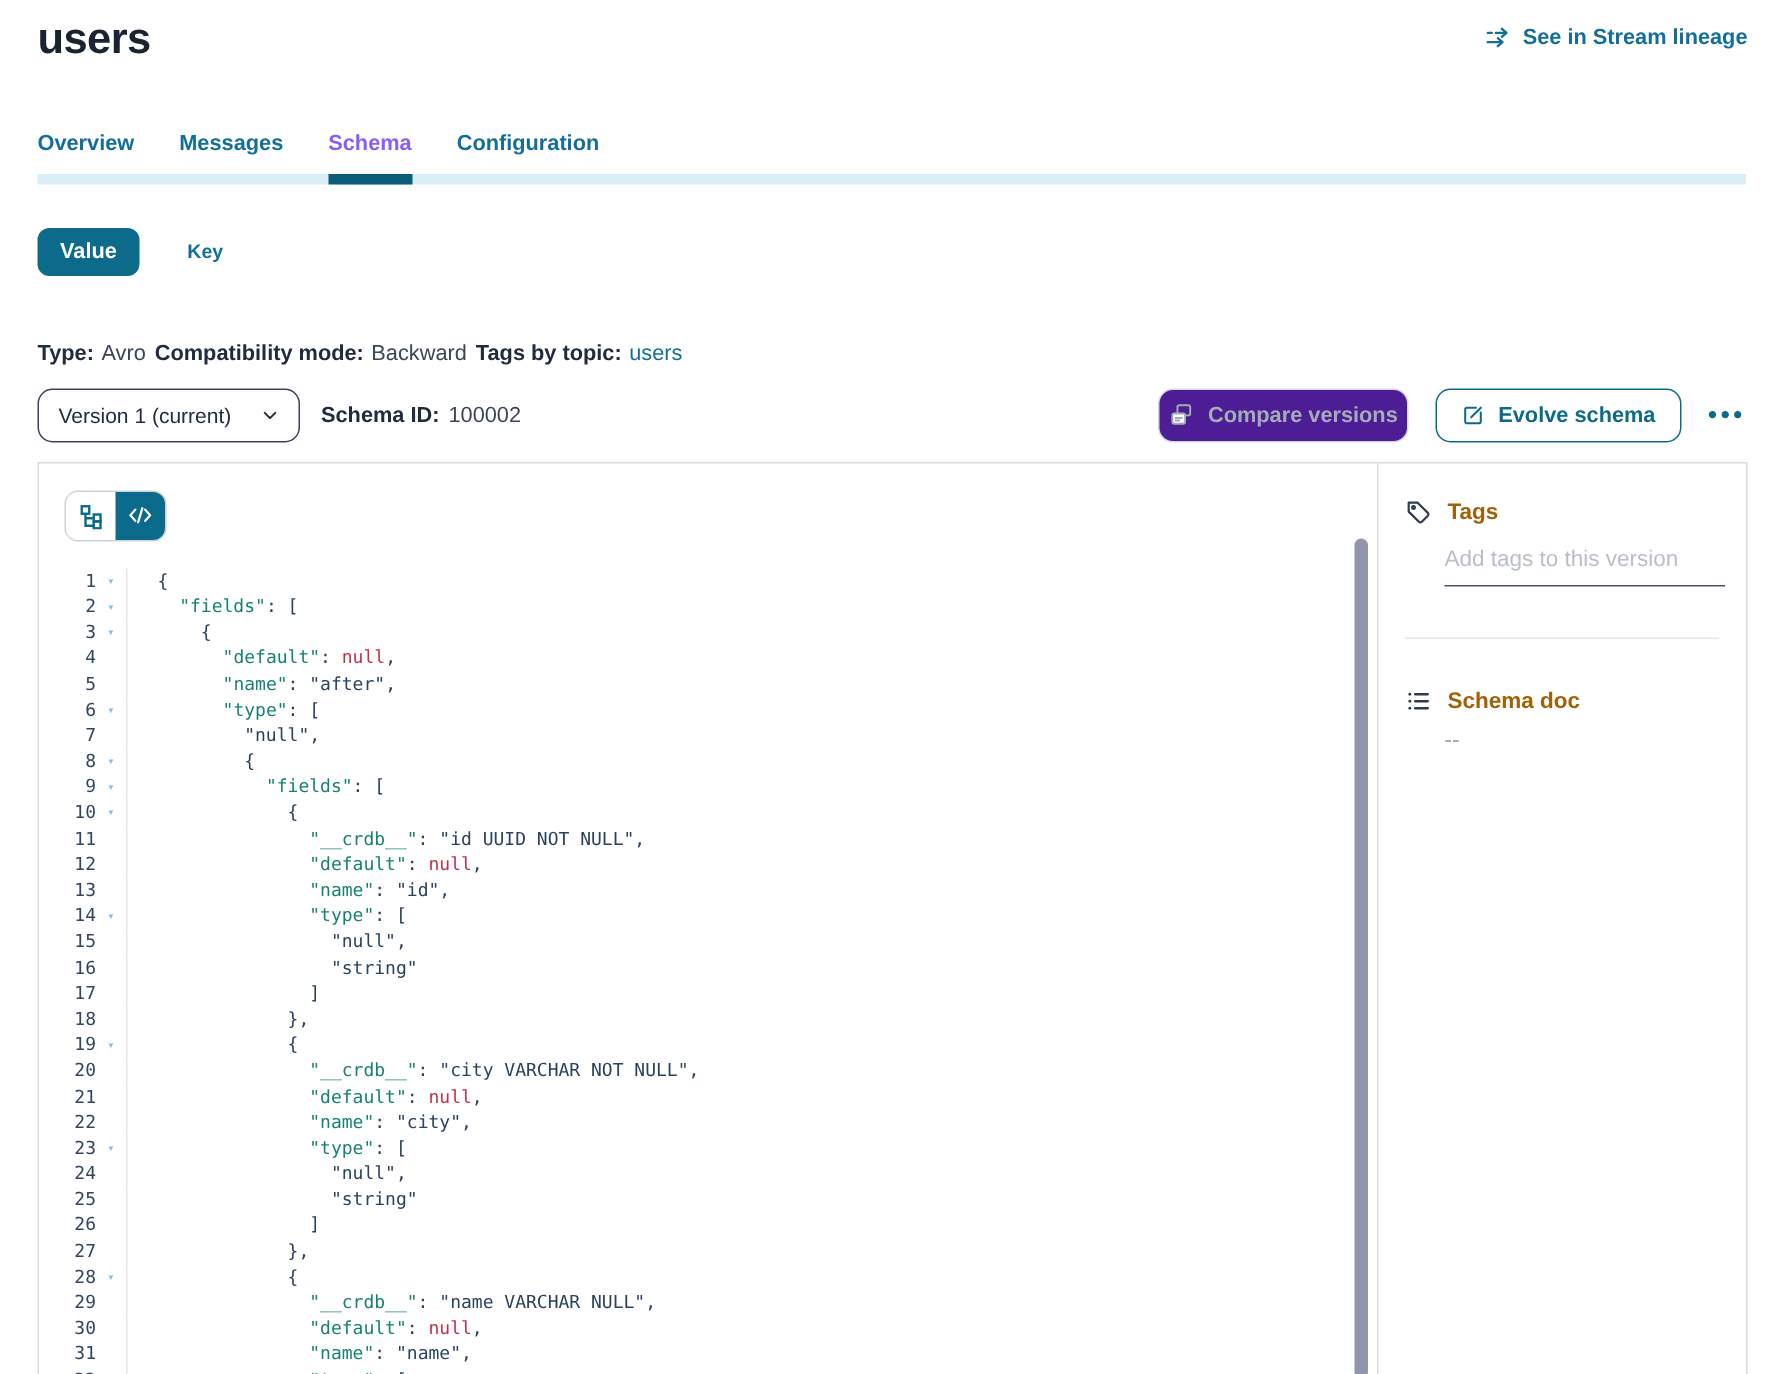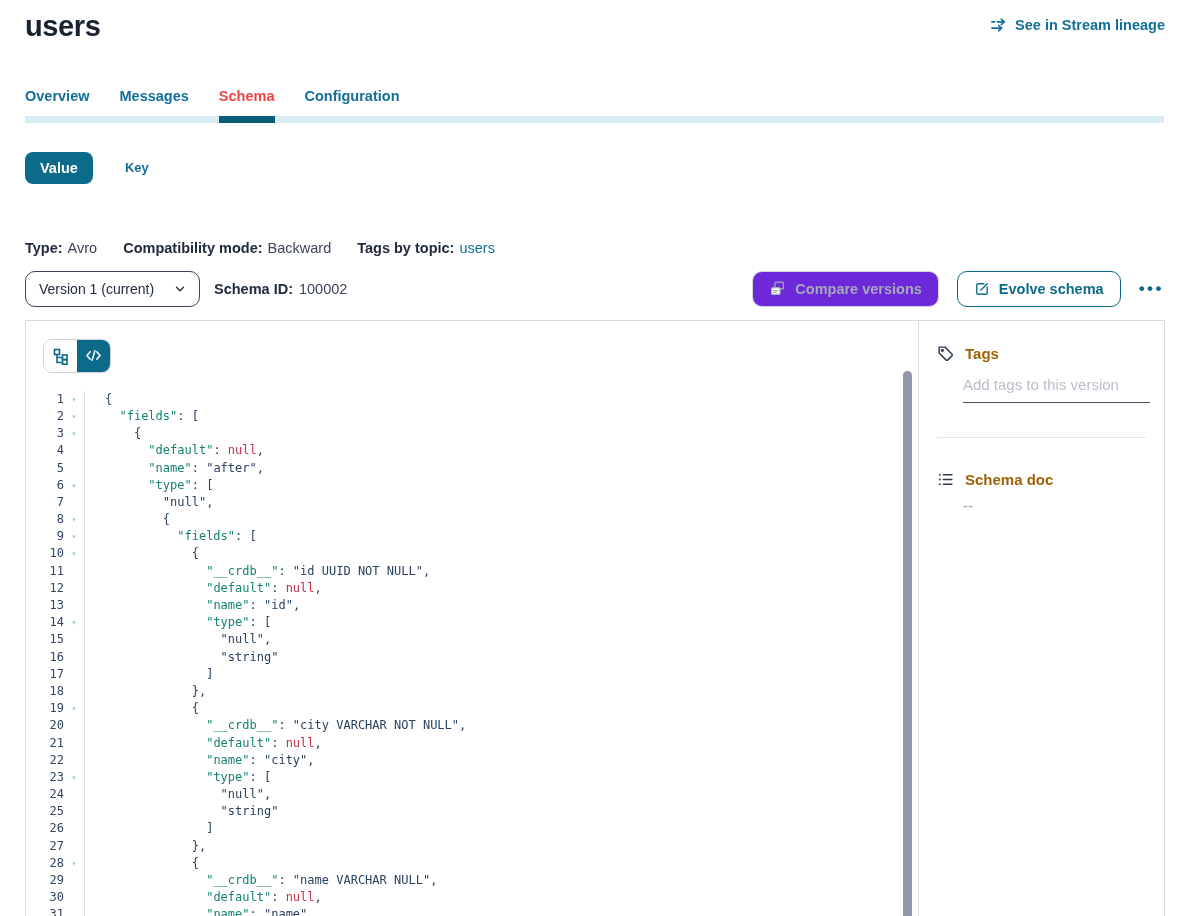--- a/index.html
+++ b/index.html
@@ -11,42 +11,42 @@
 
   
   .header { display:flex; justify-content:space-between; align-items:flex-start; padding:9px 24px 0 25px; }
   .page-title { font-size:29px; font-weight:700; letter-spacing:-0.4px; color:#1a2332; margin:0; line-height:1.2; }
   .lineage-link { display:flex; align-items:center; gap:7px; color:#136f99; font-weight:700; font-size:14.5px; margin-top:8px; cursor:pointer; }
 
   
   .tabs-wrap { margin-top:44px; padding:0 25px; position:relative; }
   .tab-labels { display:flex; gap:30px; padding-bottom:12px; }
   .tab { font-size:14.5px; font-weight:700; color:#136f99; cursor:pointer; }
-  .tab.active { color:#ef4444; }
+  .tab.active { color:#8b5cf6; }
   .tab-track { height:7px; background:#d9edf7; position:relative; }
   .tab-active-bar { position:absolute; top:0; height:7px; background:#0a5d78; left:192px; width:55px; }
 
   
   .serde-row { margin:29px 25px 0; display:flex; align-items:center; }
   .btn-value { background:#0c6b8b; color:#fff; border:none; border-radius:8px; padding:8px 15px; font-size:14.5px; font-weight:600; font-family:inherit; cursor:pointer; }
   .btn-key { margin-left:26px; color:#136f99; font-size:13px; font-weight:600; background:none; border:none; font-family:inherit; cursor:pointer; }
 
   
-  .meta-row { margin:56px 25px 0; font-size:14.5px; display:flex; gap:26px; align-items:center; }
+  .meta-row { margin:44px 25px 0; font-size:14.5px; display:flex; gap:6px; align-items:center; }
   .meta-group { display:flex; gap:5px; }
   .meta-label { font-weight:700; color:#202b3e; }
   .meta-value { color:#3c4557; }
   .meta-link { color:#136f99; cursor:pointer; }
 
   
   .controls-row { margin:15px 25px 0; display:flex; align-items:center; }
   .version-select { height:36px; min-width:175px; border:1.5px solid #39445c; border-radius:10px; display:flex; align-items:center; gap:10px; padding:0 12px 0 13px; font-size:14px; color:#222c3f; cursor:pointer; background:#fff; justify-content:space-between; }
   .schema-id { margin-left:14px; display:flex; gap:6px; font-size:14.5px; align-items:center; }
   .right-controls { margin-left:auto; display:flex; align-items:center; gap:18px; }
-  .btn-compare { display:flex; gap:9px; align-items:center; height:36px; padding:0 16px; border:1px solid #d3d7de; border-radius:10px; color:#a6abb8; font-size:14.5px; font-weight:600; background:#6d28d9; font-family:inherit; cursor:default; }
+  .btn-compare { display:flex; gap:9px; align-items:center; height:36px; padding:0 6px; border:1px solid #d3d7de; border-radius:10px; color:#a6abb8; font-size:14.5px; font-weight:600; background:#4c1d95; font-family:inherit; cursor:default; }
   .btn-evolve { display:flex; gap:9px; align-items:center; height:36px; padding:0 16px; border:1px solid #0c6b8b; border-radius:10px; color:#0c6b8b; font-size:14.5px; font-weight:700; background:#fff; font-family:inherit; cursor:pointer; }
   .more-dots { color:#0c6b8b; font-size:17px; font-weight:700; letter-spacing:2.5px; cursor:pointer; line-height:1; }
 
   
   .main-panel { margin:13px 24px 0 25px; border:1px solid #d7dbe1; display:flex; height:648px; }
   .code-area { flex:1; position:relative; min-width:0; }
   .view-toggle { position:absolute; top:18px; left:17px; display:flex; border:1px solid #ccd1d9; border-radius:9px; overflow:hidden; }
   .vt-seg { width:33px; height:32px; display:flex; align-items:center; justify-content:center; background:#fff; border:none; cursor:pointer; padding:0; }
   .vt-seg.active { background:#0c6b8b; }
 

